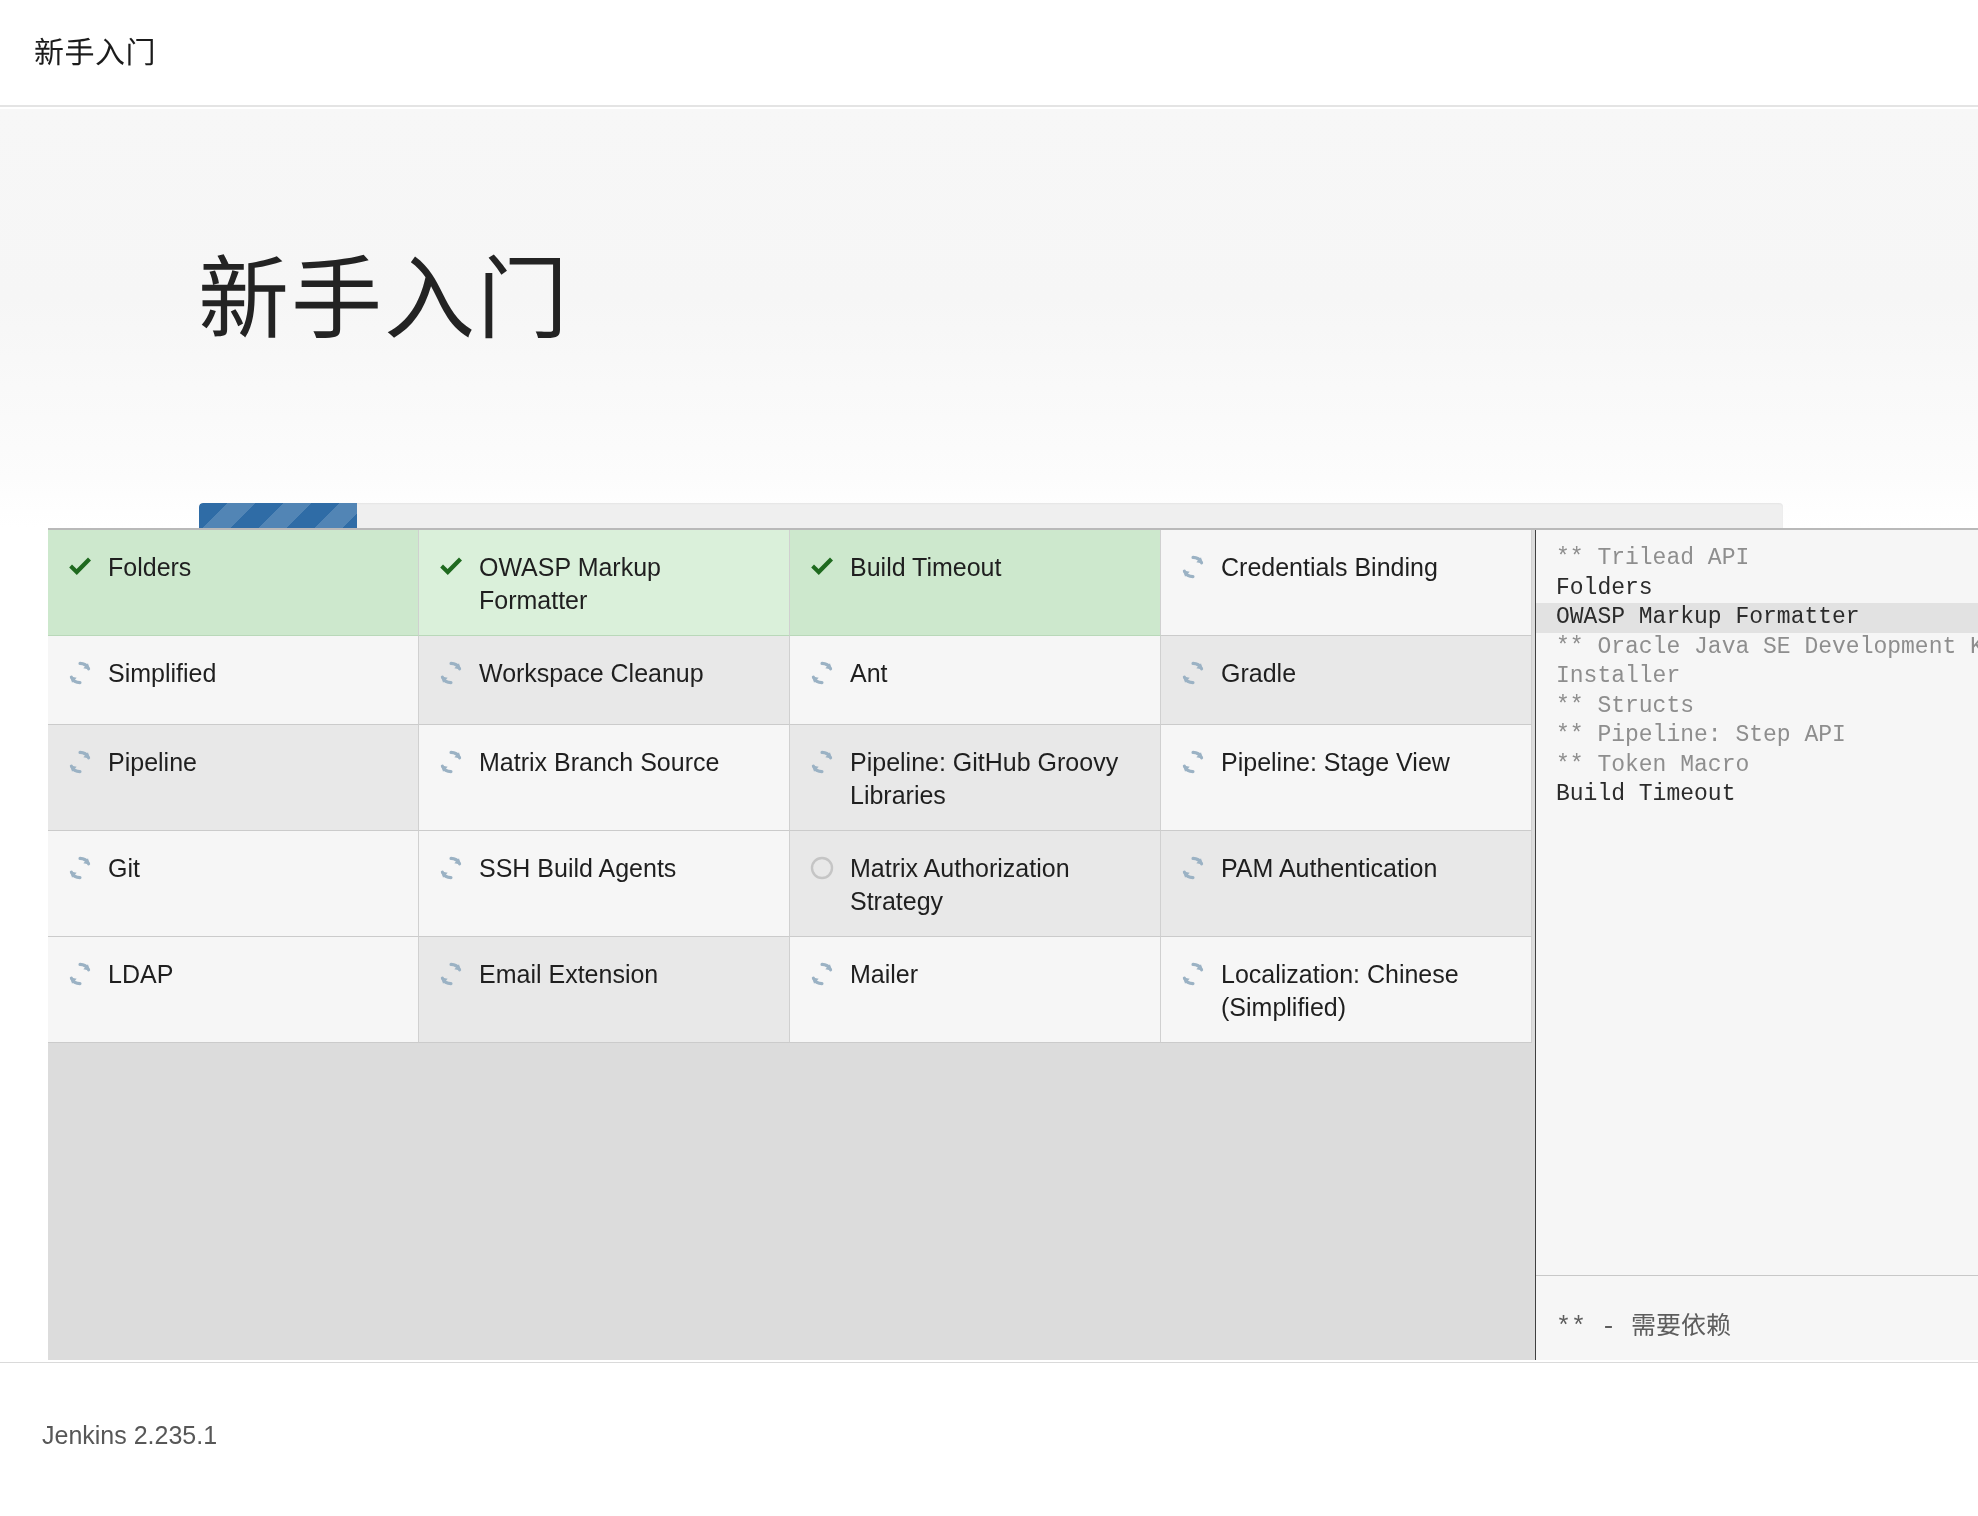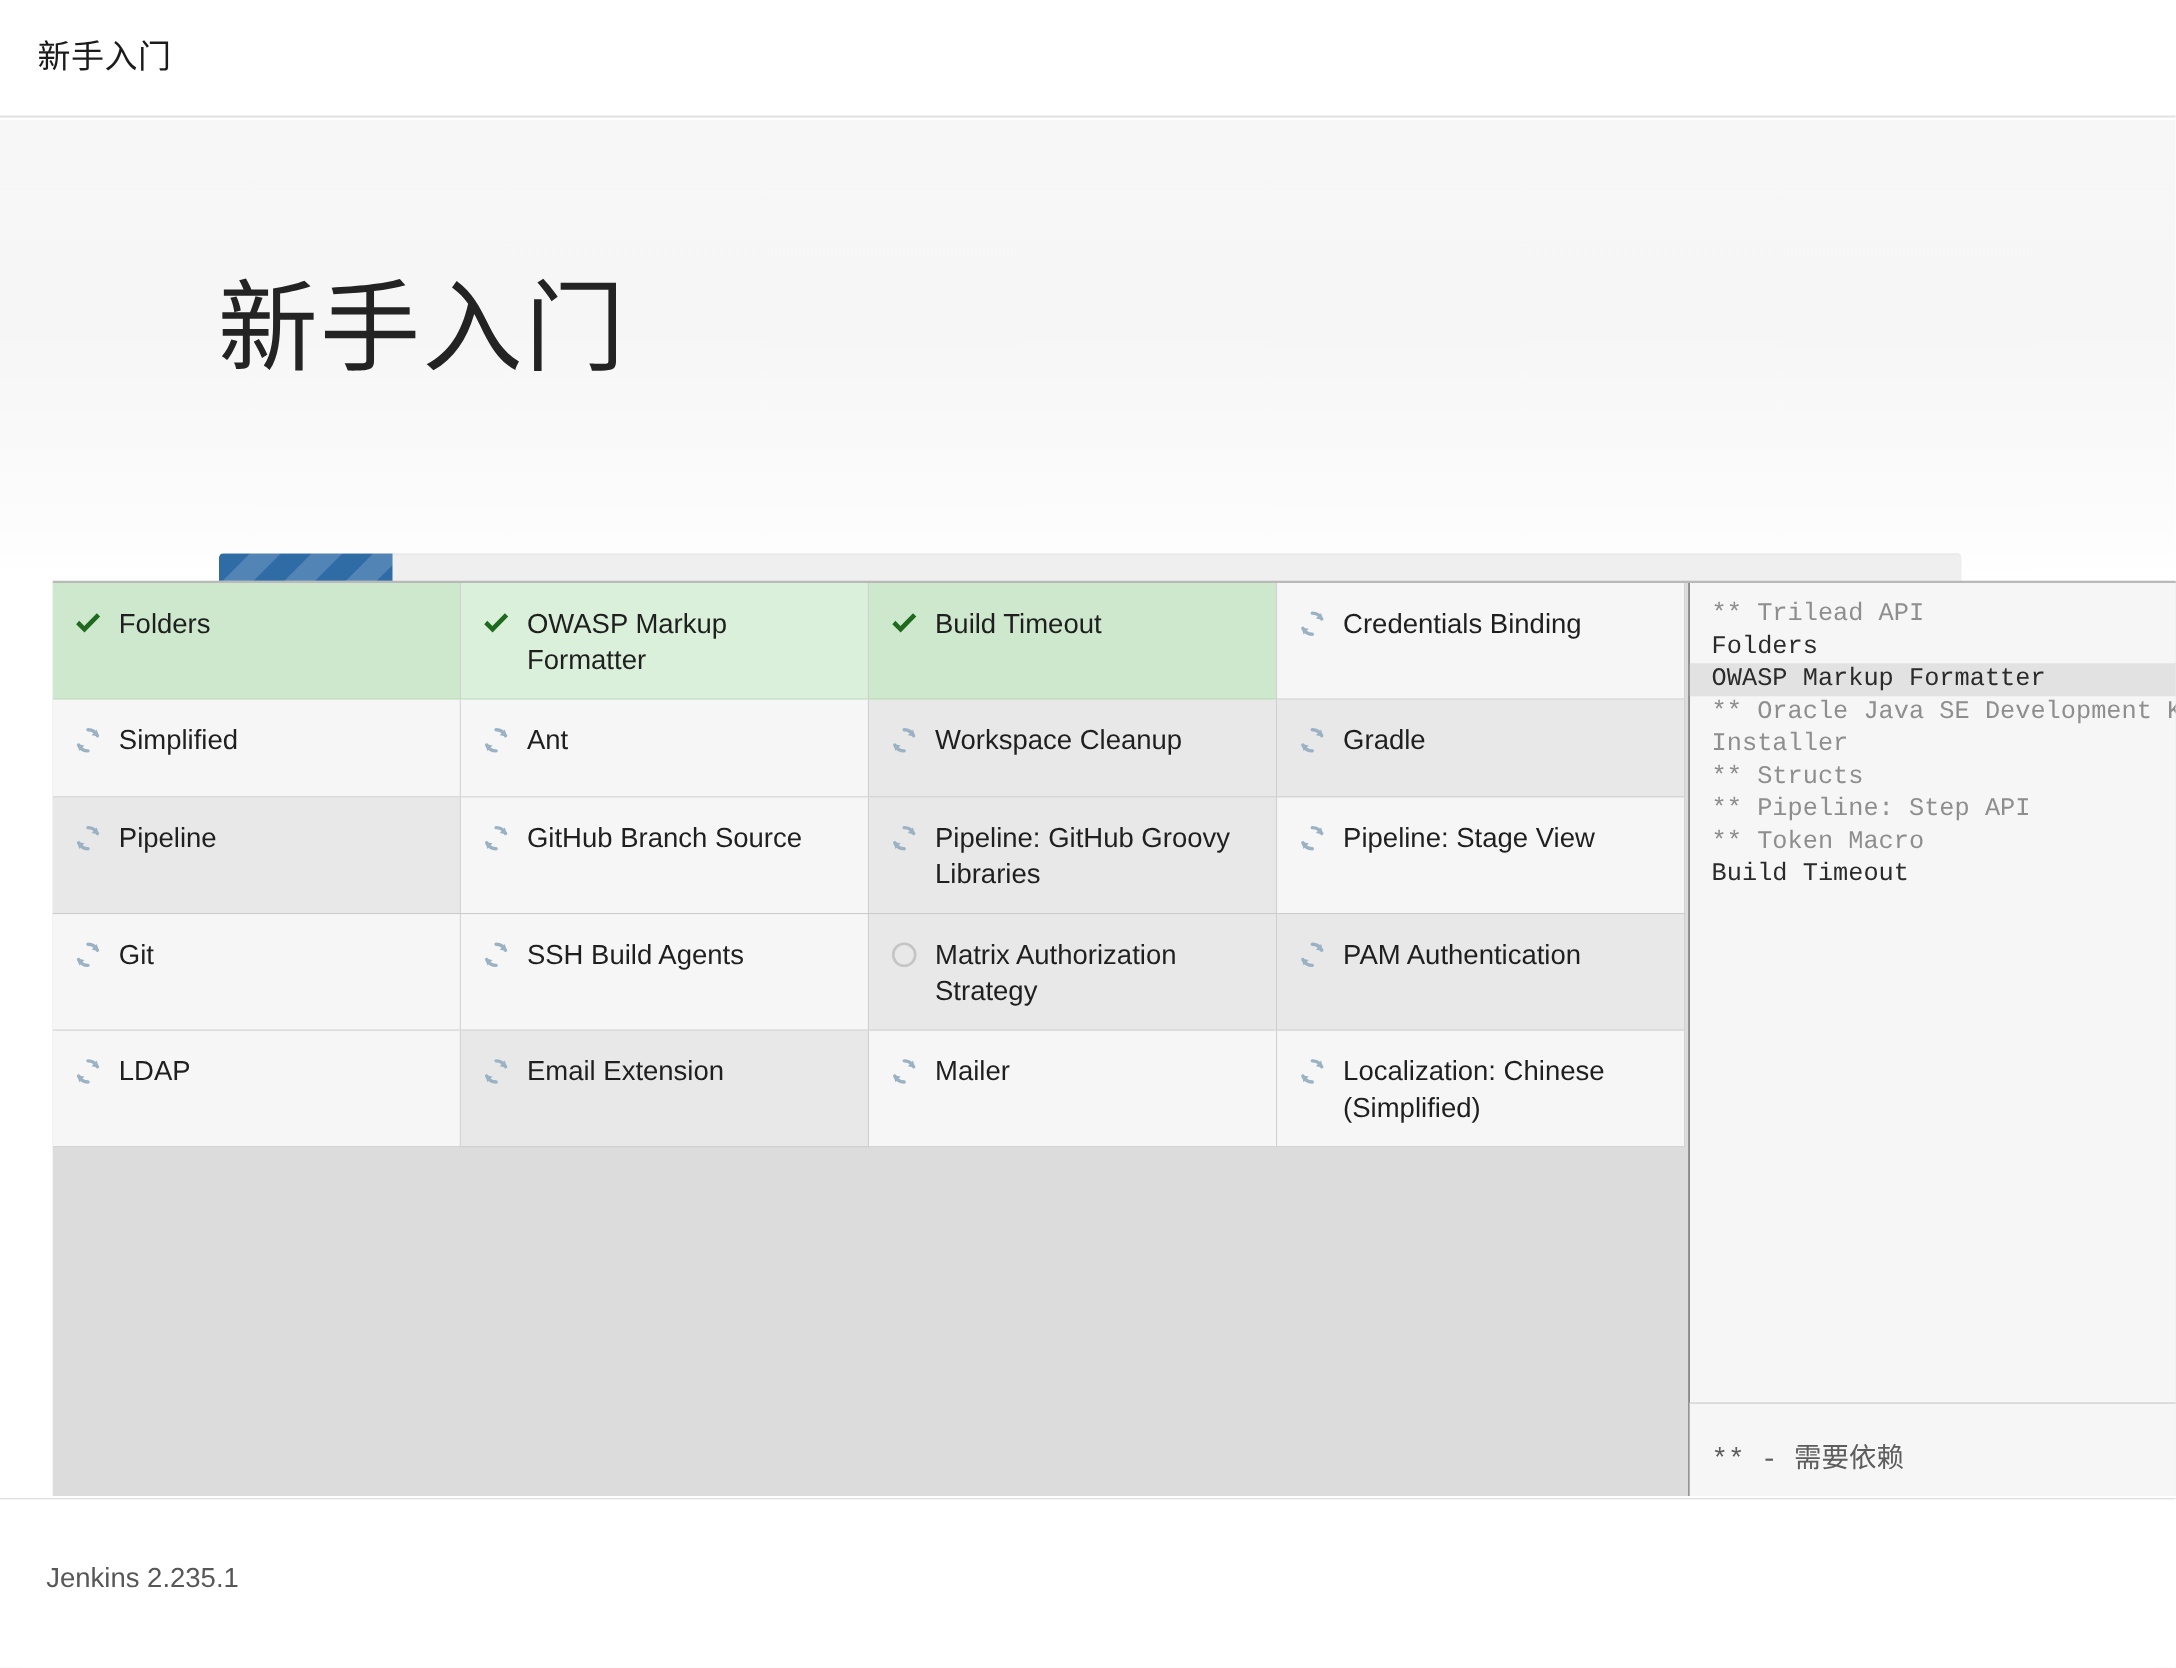--- a/index.html
+++ b/index.html
@@ -253,51 +253,51 @@
             <span class="ico">
               <svg viewBox="0 0 28 28" aria-hidden="true">
                 <path d="M14 4.4 A9.6 9.6 0 0 1 22.6 9.8" fill="none" stroke="#9bb2c4" stroke-width="3.1" stroke-linecap="round"></path>
                 <path d="M22.0 4.2 L23.6 10.6 L17.3 9.3 Z" fill="#9bb2c4"></path>
                 <path d="M14 23.6 A9.6 9.6 0 0 1 5.4 18.2" fill="none" stroke="#9bb2c4" stroke-width="3.1" stroke-linecap="round"></path>
                 <path d="M6.0 23.8 L4.4 17.4 L10.7 18.7 Z" fill="#9bb2c4"></path>
               </svg>
             </span>
             <span class="cell-label">Simplified</span>
           </div>
+          <div class="plugin-cell">
+            <span class="ico">
+              <svg viewBox="0 0 28 28" aria-hidden="true">
+                <path d="M14 4.4 A9.6 9.6 0 0 1 22.6 9.8" fill="none" stroke="#9bb2c4" stroke-width="3.1" stroke-linecap="round"></path>
+                <path d="M22.0 4.2 L23.6 10.6 L17.3 9.3 Z" fill="#9bb2c4"></path>
+                <path d="M14 23.6 A9.6 9.6 0 0 1 5.4 18.2" fill="none" stroke="#9bb2c4" stroke-width="3.1" stroke-linecap="round"></path>
+                <path d="M6.0 23.8 L4.4 17.4 L10.7 18.7 Z" fill="#9bb2c4"></path>
+              </svg>
+            </span>
+            <span class="cell-label">Workspace Cleanup</span>
+          </div>
           <div class="plugin-cell alt">
             <span class="ico">
               <svg viewBox="0 0 28 28" aria-hidden="true">
                 <path d="M14 4.4 A9.6 9.6 0 0 1 22.6 9.8" fill="none" stroke="#9bb2c4" stroke-width="3.1" stroke-linecap="round"></path>
                 <path d="M22.0 4.2 L23.6 10.6 L17.3 9.3 Z" fill="#9bb2c4"></path>
                 <path d="M14 23.6 A9.6 9.6 0 0 1 5.4 18.2" fill="none" stroke="#9bb2c4" stroke-width="3.1" stroke-linecap="round"></path>
                 <path d="M6.0 23.8 L4.4 17.4 L10.7 18.7 Z" fill="#9bb2c4"></path>
               </svg>
             </span>
             <span class="cell-label">Ant</span>
           </div>
           <div class="plugin-cell">
             <span class="ico">
               <svg viewBox="0 0 28 28" aria-hidden="true">
                 <path d="M14 4.4 A9.6 9.6 0 0 1 22.6 9.8" fill="none" stroke="#9bb2c4" stroke-width="3.1" stroke-linecap="round"></path>
                 <path d="M22.0 4.2 L23.6 10.6 L17.3 9.3 Z" fill="#9bb2c4"></path>
                 <path d="M14 23.6 A9.6 9.6 0 0 1 5.4 18.2" fill="none" stroke="#9bb2c4" stroke-width="3.1" stroke-linecap="round"></path>
                 <path d="M6.0 23.8 L4.4 17.4 L10.7 18.7 Z" fill="#9bb2c4"></path>
               </svg>
             </span>
-            <span class="cell-label">Workspace Cleanup</span>
-          </div>
-          <div class="plugin-cell">
-            <span class="ico">
-              <svg viewBox="0 0 28 28" aria-hidden="true">
-                <path d="M14 4.4 A9.6 9.6 0 0 1 22.6 9.8" fill="none" stroke="#9bb2c4" stroke-width="3.1" stroke-linecap="round"></path>
-                <path d="M22.0 4.2 L23.6 10.6 L17.3 9.3 Z" fill="#9bb2c4"></path>
-                <path d="M14 23.6 A9.6 9.6 0 0 1 5.4 18.2" fill="none" stroke="#9bb2c4" stroke-width="3.1" stroke-linecap="round"></path>
-                <path d="M6.0 23.8 L4.4 17.4 L10.7 18.7 Z" fill="#9bb2c4"></path>
-              </svg>
-            </span>
             <span class="cell-label">Gradle</span>
           </div>
           <div class="plugin-cell">
             <span class="ico">
               <svg viewBox="0 0 28 28" aria-hidden="true">
                 <path d="M14 4.4 A9.6 9.6 0 0 1 22.6 9.8" fill="none" stroke="#9bb2c4" stroke-width="3.1" stroke-linecap="round"></path>
                 <path d="M22.0 4.2 L23.6 10.6 L17.3 9.3 Z" fill="#9bb2c4"></path>
                 <path d="M14 23.6 A9.6 9.6 0 0 1 5.4 18.2" fill="none" stroke="#9bb2c4" stroke-width="3.1" stroke-linecap="round"></path>
                 <path d="M6.0 23.8 L4.4 17.4 L10.7 18.7 Z" fill="#9bb2c4"></path>
               </svg>
@@ -306,21 +306,21 @@
           </div>
           <div class="plugin-cell alt">
             <span class="ico">
               <svg viewBox="0 0 28 28" aria-hidden="true">
                 <path d="M14 4.4 A9.6 9.6 0 0 1 22.6 9.8" fill="none" stroke="#9bb2c4" stroke-width="3.1" stroke-linecap="round"></path>
                 <path d="M22.0 4.2 L23.6 10.6 L17.3 9.3 Z" fill="#9bb2c4"></path>
                 <path d="M14 23.6 A9.6 9.6 0 0 1 5.4 18.2" fill="none" stroke="#9bb2c4" stroke-width="3.1" stroke-linecap="round"></path>
                 <path d="M6.0 23.8 L4.4 17.4 L10.7 18.7 Z" fill="#9bb2c4"></path>
               </svg>
             </span>
-            <span class="cell-label">GitHub Branch Source</span>
+            <span class="cell-label">Matrix Branch Source</span>
           </div>
           <div class="plugin-cell">
             <span class="ico">
               <svg viewBox="0 0 28 28" aria-hidden="true">
                 <path d="M14 4.4 A9.6 9.6 0 0 1 22.6 9.8" fill="none" stroke="#9bb2c4" stroke-width="3.1" stroke-linecap="round"></path>
                 <path d="M22.0 4.2 L23.6 10.6 L17.3 9.3 Z" fill="#9bb2c4"></path>
                 <path d="M14 23.6 A9.6 9.6 0 0 1 5.4 18.2" fill="none" stroke="#9bb2c4" stroke-width="3.1" stroke-linecap="round"></path>
                 <path d="M6.0 23.8 L4.4 17.4 L10.7 18.7 Z" fill="#9bb2c4"></path>
               </svg>
             </span>

